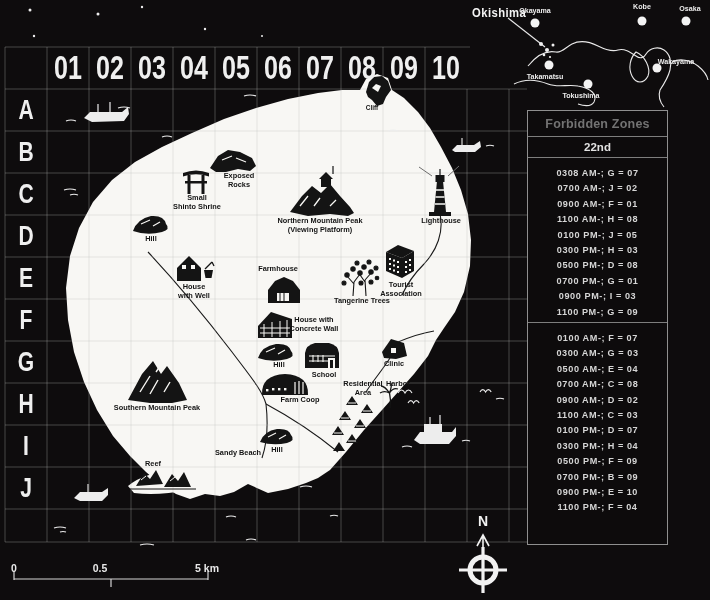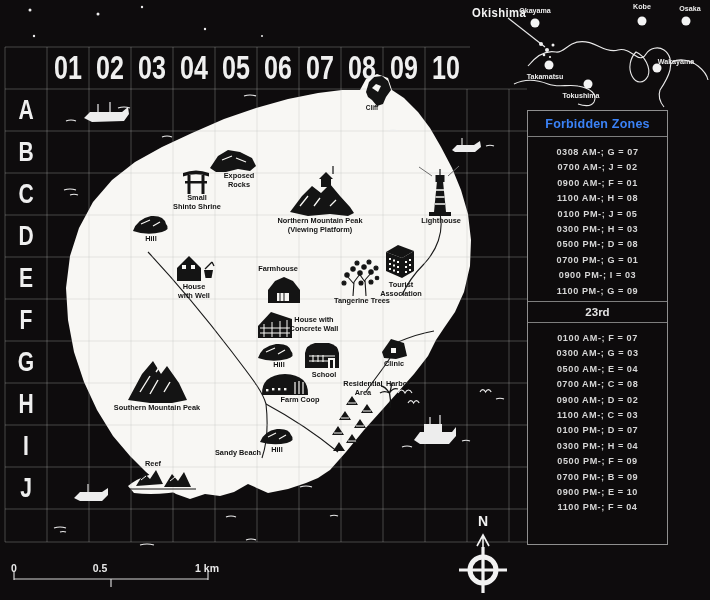--- a/index.html
+++ b/index.html
@@ -22,21 +22,21 @@
   .mm-title{position:absolute;color:#f4f4f4;font-size:12.5px;font-weight:bold;letter-spacing:.5px;
       transform:scaleX(.9);transform-origin:left;}
   
   .scl{position:absolute;width:40px;margin-left:-20px;text-align:center;color:#e8e8e8;
        font-size:10.5px;font-weight:bold;}
   .north{position:absolute;width:30px;margin-left:-15px;text-align:center;color:#f2f2f2;
        font-size:14px;font-weight:bold;}
   
   .panel{position:absolute;left:527px;top:110px;width:141px;height:435px;
          border:1px solid #8f8f8f;background:#0d0b0c;display:flex;flex-direction:column;}
-  .panel-title{height:26px;line-height:26px;text-align:center;color:#3b82f6;font-size:12.5px;
+  .panel-title{height:26px;line-height:26px;text-align:center;color:#737373;font-size:12.5px;
          font-weight:bold;border-bottom:1px solid #7e7e7e;transform-origin:center;letter-spacing:.2px;}
   .day-header{height:21px;line-height:21px;text-align:center;color:#e2e2e2;font-size:11.5px;
          font-weight:bold;border-bottom:1px solid #7e7e7e;}
   .entries{padding-top:7px;}
   .entries.first{height:165px;border-bottom:1px solid #7e7e7e;}
   .entry{height:15.4px;line-height:15.4px;text-align:center;color:#d6d6d6;font-size:9.5px;
          font-weight:bold;letter-spacing:.6px;transform:scaleX(.96);}
 </style>
 </head>
 <body>
@@ -379,38 +379,38 @@
 <div class="mm-title" style="left:472px;top:6px">Okishima</div>
 <div class="mm" style="left:535px;top:6px">Okayama</div>
 <div class="mm" style="left:642px;top:2px">Kobe</div>
 <div class="mm" style="left:690px;top:4px">Osaka</div>
 <div class="mm" style="left:676px;top:57px">Wakayama</div>
 <div class="mm" style="left:545px;top:72px">Takamatsu</div>
 <div class="mm" style="left:581px;top:91px">Tokushima</div>
 
 <div class="scl" style="left:14px;top:562px">0</div>
 <div class="scl" style="left:100px;top:562px">0.5</div>
-<div class="scl" style="left:207px;top:562px">1 km</div>
+<div class="scl" style="left:207px;top:562px">5 km</div>
 <div class="north" style="left:483px;top:513px">N</div>
 
 <div class="panel">
   <div class="panel-title">Forbidden Zones</div>
+  <div class="day-header">22nd</div>
   <div class="entries first">
     <div class="entry">0308 AM-; G = 07</div>
     <div class="entry">0700 AM-; J = 02</div>
     <div class="entry">0900 AM-; F = 01</div>
     <div class="entry">1100 AM-; H = 08</div>
     <div class="entry">0100 PM-; J = 05</div>
     <div class="entry">0300 PM-; H = 03</div>
     <div class="entry">0500 PM-; D = 08</div>
     <div class="entry">0700 PM-; G = 01</div>
     <div class="entry">0900 PM-; I = 03</div>
     <div class="entry">1100 PM-; G = 09</div>
   </div>
-  <div class="day-header">23rd</div>
   <div class="entries">
     <div class="entry">0100 AM-; F = 07</div>
     <div class="entry">0300 AM-; G = 03</div>
     <div class="entry">0500 AM-; E = 04</div>
     <div class="entry">0700 AM-; C = 08</div>
     <div class="entry">0900 AM-; D = 02</div>
     <div class="entry">1100 AM-; C = 03</div>
     <div class="entry">0100 PM-; D = 07</div>
     <div class="entry">0300 PM-; H = 04</div>
     <div class="entry">0500 PM-; F = 09</div>

